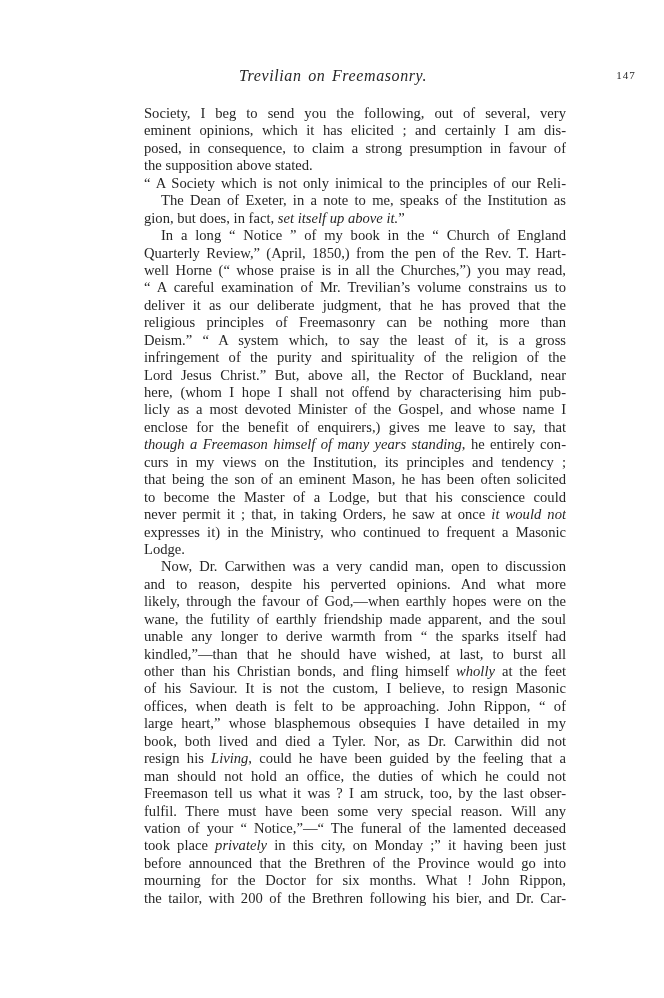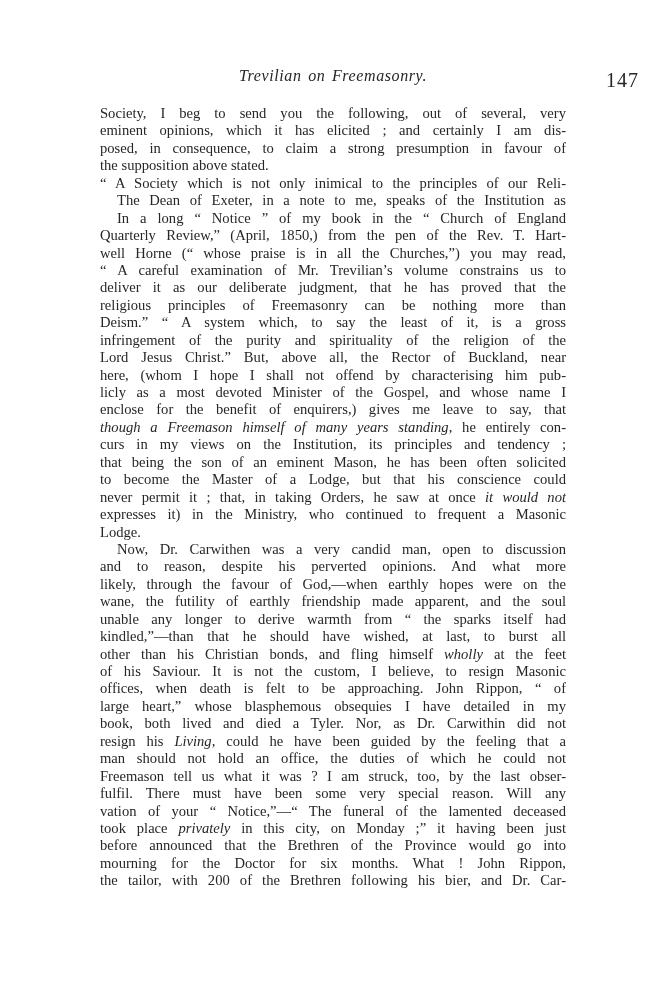--- a/index.html
+++ b/index.html
@@ -28,39 +28,41 @@
   .running-title {
     font-style: italic;
     font-size: 16px;
     letter-spacing: 0.6px;
     word-spacing: 2px;
     color: var(--ink);
   }
   .folio {
     position: absolute;
     top: 69px; left: 606px; width: 40px;
-    font-size: 20px;
+    font-size: 11px;
     letter-spacing: 1px;
+    text-align: center;
     color: var(--ink);
   }
   .body-text {
     position: absolute;
     top: 105px; left: 100px; width: 466px;
     font-size: 14.6px;
     color: var(--ink);
     text-rendering: optimizeLegibility;
   }
   .paragraph { display: block; }
   .line {
     display: block;
     height: 17.45px;
     line-height: 17.45px;
     overflow: hidden;
     white-space: normal;
     text-align: left;
+    margin-left: 44px;
   }
   .line.j {
     text-align: justify;
     text-align-last: justify;
   }
   .line.indent {
     text-indent: 17px;
   }
   .line i { font-style: italic; }
 </style>
@@ -75,20 +77,21 @@
   <div class="body-text" id="body-text">
       <div class="paragraph">
         <div class="line j"><span>Society, I beg to send you the following, out of several, very</span></div>
         <div class="line j"><span>eminent opinions, which it has elicited ; and certainly I am dis-</span></div>
         <div class="line j"><span>posed, in consequence, to claim a strong presumption in favour of</span></div>
         <div class="line"><span>the supposition above stated.</span></div>
       </div>
       <div class="paragraph">
         <div class="line j"><span>“ A Society which is not only inimical to the principles of our Reli-</span></div>
         <div class="line j indent"><span>The Dean of Exeter, in a note to me, speaks of the Institution as</span></div>
+        <div class="line"><span>gion, but does, in fact, </span><i>set itself up above it.</i><span>”</span></div>
       </div>
       <div class="paragraph">
         <div class="line j indent"><span>In a long “ Notice ” of my book in the “ Church of England</span></div>
         <div class="line j"><span>Quarterly Review,” (April, 1850,) from the pen of the Rev. T. Hart-</span></div>
         <div class="line j"><span>well Horne (“ whose praise is in all the Churches,”) you may read,</span></div>
         <div class="line j"><span>“ A careful examination of Mr. Trevilian’s volume constrains us to</span></div>
         <div class="line j"><span>deliver it as our deliberate judgment, that he has proved that the</span></div>
         <div class="line j"><span>religious principles of Freemasonry can be nothing more than</span></div>
         <div class="line j"><span>Deism.” “ A system which, to say the least of it, is a gross</span></div>
         <div class="line j"><span>infringement of the purity and spirituality of the religion of the</span></div>

